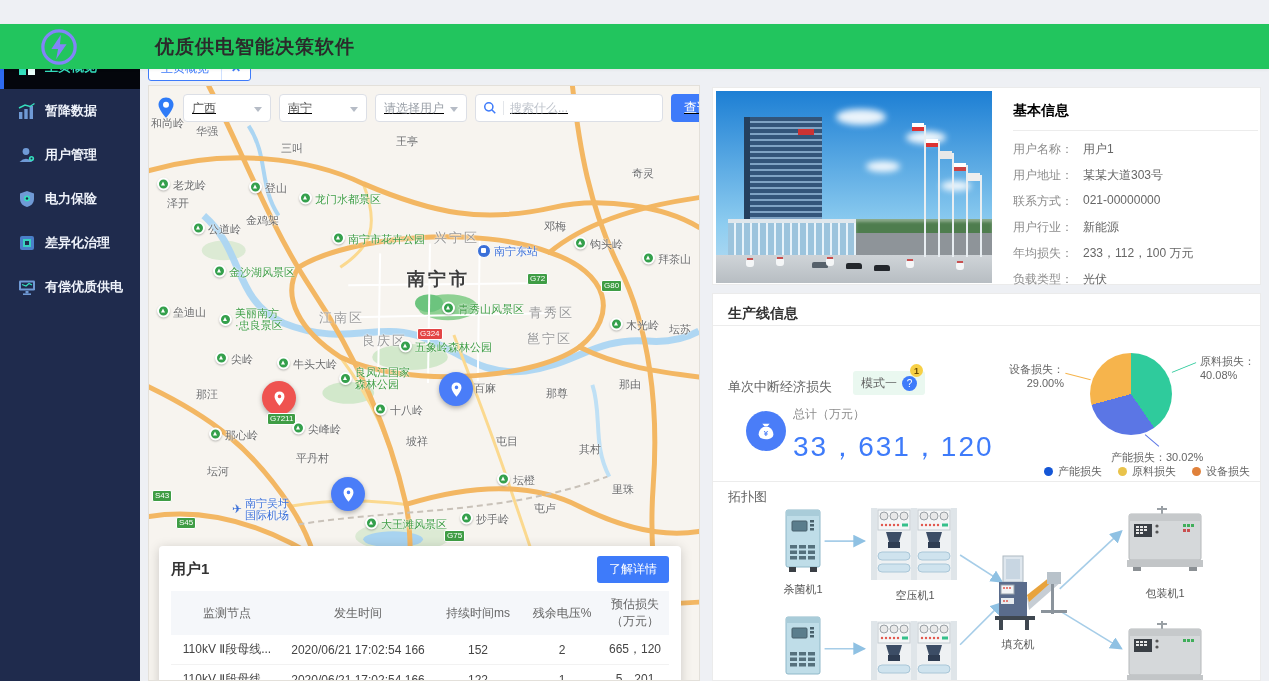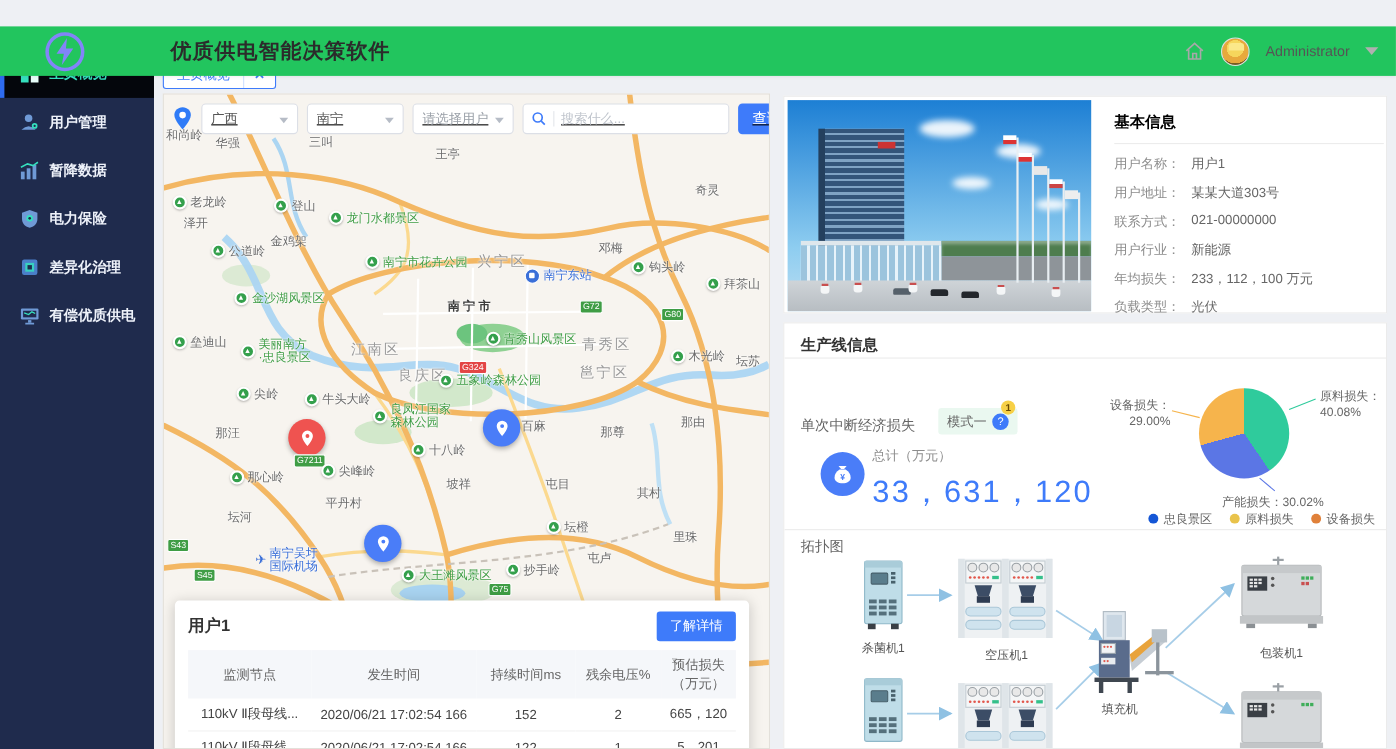--- a/index.html
+++ b/index.html
@@ -43,21 +43,21 @@
   .searchbox input { border:0; outline:0; flex:1; font-size:12px; color:#555; font-family:inherit; min-width:0; }
   .searchbox input::placeholder { color:#bfc4cc; }
   .sdiv { width:1px; height:14px; background:#e3e6ea; }
   .query-btn { width:52px; height:28px; background:#3e7bfa; color:#fff; font-size:13px; border:0; border-radius:4px; cursor:pointer; }
 
   
   .poi { position:absolute; display:flex; align-items:center; gap:3px; white-space:nowrap; z-index:4; transform:translate(0,-50%); }
   .poi-t { font-size:11px; color:#6b6b6b; text-shadow:0 0 2px #fff,0 0 2px #fff; line-height:12px; }
   .poi-s .poi-t { color:#3f9d45; }
   .poi-d .poi-t { font-size:13px; color:#9a9a9a; letter-spacing:2px; }
-  .poi-city .poi-t { font-size:11px; color:#3d3d3d; font-weight:600; letter-spacing:3px; }
+  .poi-city .poi-t { font-size:18px; color:#3d3d3d; font-weight:600; letter-spacing:3px; }
   .poi-train .poi-t, .poi-air .poi-t { color:#3a6fd8; }
   .gmark { width:13px; height:13px; background:#34a04c; border:2px solid #fff; border-radius:50%; box-shadow:0 1px 2px rgba(0,0,0,.25); position:relative; flex:0 0 13px; }
   .gmark::after { content:""; position:absolute; left:2px; top:2px; width:0; height:0; border-left:2.5px solid transparent; border-right:2.5px solid transparent; border-bottom:4px solid #fff; }
   .bigpin { width:34px; height:34px; border-radius:50%; display:flex; align-items:center; justify-content:center; box-shadow:0 2px 5px rgba(0,0,0,.3); cursor:pointer; }
   .bigpin.red { background:#ef5350; } .bigpin.blue { background:#4a7df8; }
   .tmark { width:14px; height:14px; background:#3a6fd8; border-radius:50%; border:1.5px solid #fff; position:relative; flex:0 0 14px; }
   .tmark::after { content:""; position:absolute; left:3px; top:3px; width:5px; height:5px; background:#fff; border-radius:1px; }
   .shield { font-size:8px; color:#fff; background:#3f9d45; border:1px solid #fff; border-radius:2px; padding:0 2px; line-height:10px; }
   .shield.red { background:#e34545; }
   .airic { color:#3a6fd8; font-size:12px; }
@@ -128,59 +128,49 @@
 <body>
 
 <div id="app">
 
   <div class="header">
     <svg class="logo" viewBox="0 0 40 40">
       <circle cx="20" cy="20" r="17" fill="none" stroke="#8384f8" stroke-width="3.4"></circle>
       <path d="M22 7 L12 22 L19 22 L17 33 L28 17 L21 17 Z" fill="#8384f8"></path>
     </svg>
     <div class="app-title">优质供电智能决策软件</div>
-    <div class="header-right">
-      <svg class="home-ic" viewBox="0 0 24 24" fill="none" stroke="#a8a8a8" stroke-width="1.8">
-        <path d="M3 11 L12 3 L21 11"></path>
-          <path d="M5.5 9.5 V20 H18.5 V9.5"></path>
-          <path d="M10 20 V14 H14 V20"></path>
-      </svg>
-      <div class="avatar"></div>
-      <div class="admin-name">Administrator</div>
-      <div class="caret"></div>
-    </div>
   </div>
 
   <div class="sidebar">
     <div class="side-item active">
       <svg class="side-ic" viewBox="0 0 18 18">
         <rect x="1" y="1" width="7" height="7" fill="#e8fefa"></rect>
           <rect x="10" y="1" width="7" height="7" fill="#35dfbe"></rect>
         <rect x="1" y="10" width="7" height="7" fill="#35dfbe"></rect>
           <rect x="10" y="10" width="7" height="7" fill="#e8fefa"></rect>
       </svg>
       <span class="lbl">主页概览</span>
     </div>
     <div class="side-item">
       <svg class="side-ic" viewBox="0 0 18 18">
+        <rect x="1" y="10" width="3.4" height="7" fill="#6f9ad6"></rect>
+          <rect x="6.3" y="7" width="3.4" height="10" fill="#6f9ad6"></rect>
+          <rect x="11.6" y="4" width="3.4" height="13" fill="#6f9ad6"></rect>
+        <path d="M1 6 L7 3 L12 4.5 L16.5 1.5" stroke="#35dfbe" stroke-width="1.4" fill="none"></path>
+      </svg>
+      <span class="lbl">暂降数据</span>
+    </div>
+    <div class="side-item">
+      <svg class="side-ic" viewBox="0 0 18 18">
         <circle cx="8" cy="5.5" r="3.4" fill="#6f9ad6"></circle>
           <path d="M1.5 16 Q8 9.5 14.5 16 Z" fill="#6f9ad6"></path>
         <circle cx="13.5" cy="12.5" r="2.6" fill="#35dfbe"></circle>
           <circle cx="13.5" cy="12.5" r="1" fill="#1f2b4d"></circle>
       </svg>
       <span class="lbl">用户管理</span>
-    </div>
-    <div class="side-item">
-      <svg class="side-ic" viewBox="0 0 18 18">
-        <rect x="1" y="10" width="3.4" height="7" fill="#6f9ad6"></rect>
-          <rect x="6.3" y="7" width="3.4" height="10" fill="#6f9ad6"></rect>
-          <rect x="11.6" y="4" width="3.4" height="13" fill="#6f9ad6"></rect>
-        <path d="M1 6 L7 3 L12 4.5 L16.5 1.5" stroke="#35dfbe" stroke-width="1.4" fill="none"></path>
-      </svg>
-      <span class="lbl">暂降数据</span>
     </div>
     <div class="side-item">
       <svg class="side-ic" viewBox="0 0 18 18">
         <path d="M9 1 L16 3.5 V9 C16 13.5 12.5 16.2 9 17 C5.5 16.2 2 13.5 2 9 V3.5 Z" fill="#6f9ad6"></path>
         <circle cx="9" cy="8.5" r="3" fill="#35dfbe"></circle>
           <circle cx="9" cy="8.5" r="1.2" fill="#1f2b4d"></circle>
       </svg>
       <span class="lbl">电力保险</span>
     </div>
     <div class="side-item">
@@ -247,21 +237,21 @@
       </g>
       <path d="M150,440 C250,424 360,430 460,392" stroke="#c9c2b9" stroke-width="2" stroke-dasharray="6 4" fill="none"></path>
     </svg>
     <div id="poi-layer" style="position:absolute;inset:0;">
         <div class="poi poi-p" style="left: 2px; top: 37px;">
           <span class="poi-t">和尚岭</span>
         </div>
         <div class="poi poi-p" style="left: 47px; top: 45px;">
           <span class="poi-t">华强</span>
         </div>
-        <div class="poi poi-p" style="left: 132px; top: 44px;">
+        <div class="poi poi-p" style="left: 132px; top: 62px;">
           <span class="poi-t">三叫</span>
         </div>
         <div class="poi poi-p" style="left: 247px; top: 55px;">
           <span class="poi-t">王亭</span>
         </div>
         <div class="poi poi-p" style="left: 483px; top: 87px;">
           <span class="poi-t">奇灵</span>
         </div>
         <div class="poi poi-m" style="left: 8px; top: 98px;">
           <span class="gmark"></span>
@@ -615,21 +605,21 @@
     <div class="pie-lbl" style="left:293px;top:68px;text-align:right;width:58px;">
       <span>设备损失：</span><br><span>29.00%</span>
     </div>
     <div class="pie-lbl" style="left:487px;top:60px;">
       <span>原料损失：</span><br><span>40.08%</span>
     </div>
     <div class="pie-lbl" style="left:398px;top:156px;">产能损失：30.02%</div>
     <div class="legend" id="legend">
         <span class="lg-item">
           <span class="lg-dot" style="background:#1456d6"></span>
-          <span>忠良景区</span>
+          <span>产能损失</span>
         </span>
         <span class="lg-item">
           <span class="lg-dot" style="background:#e9c34b"></span>
           <span>原料损失</span>
         </span>
         <span class="lg-item">
           <span class="lg-dot" style="background:#e0813a"></span>
           <span>设备损失</span>
         </span>
       </div>

